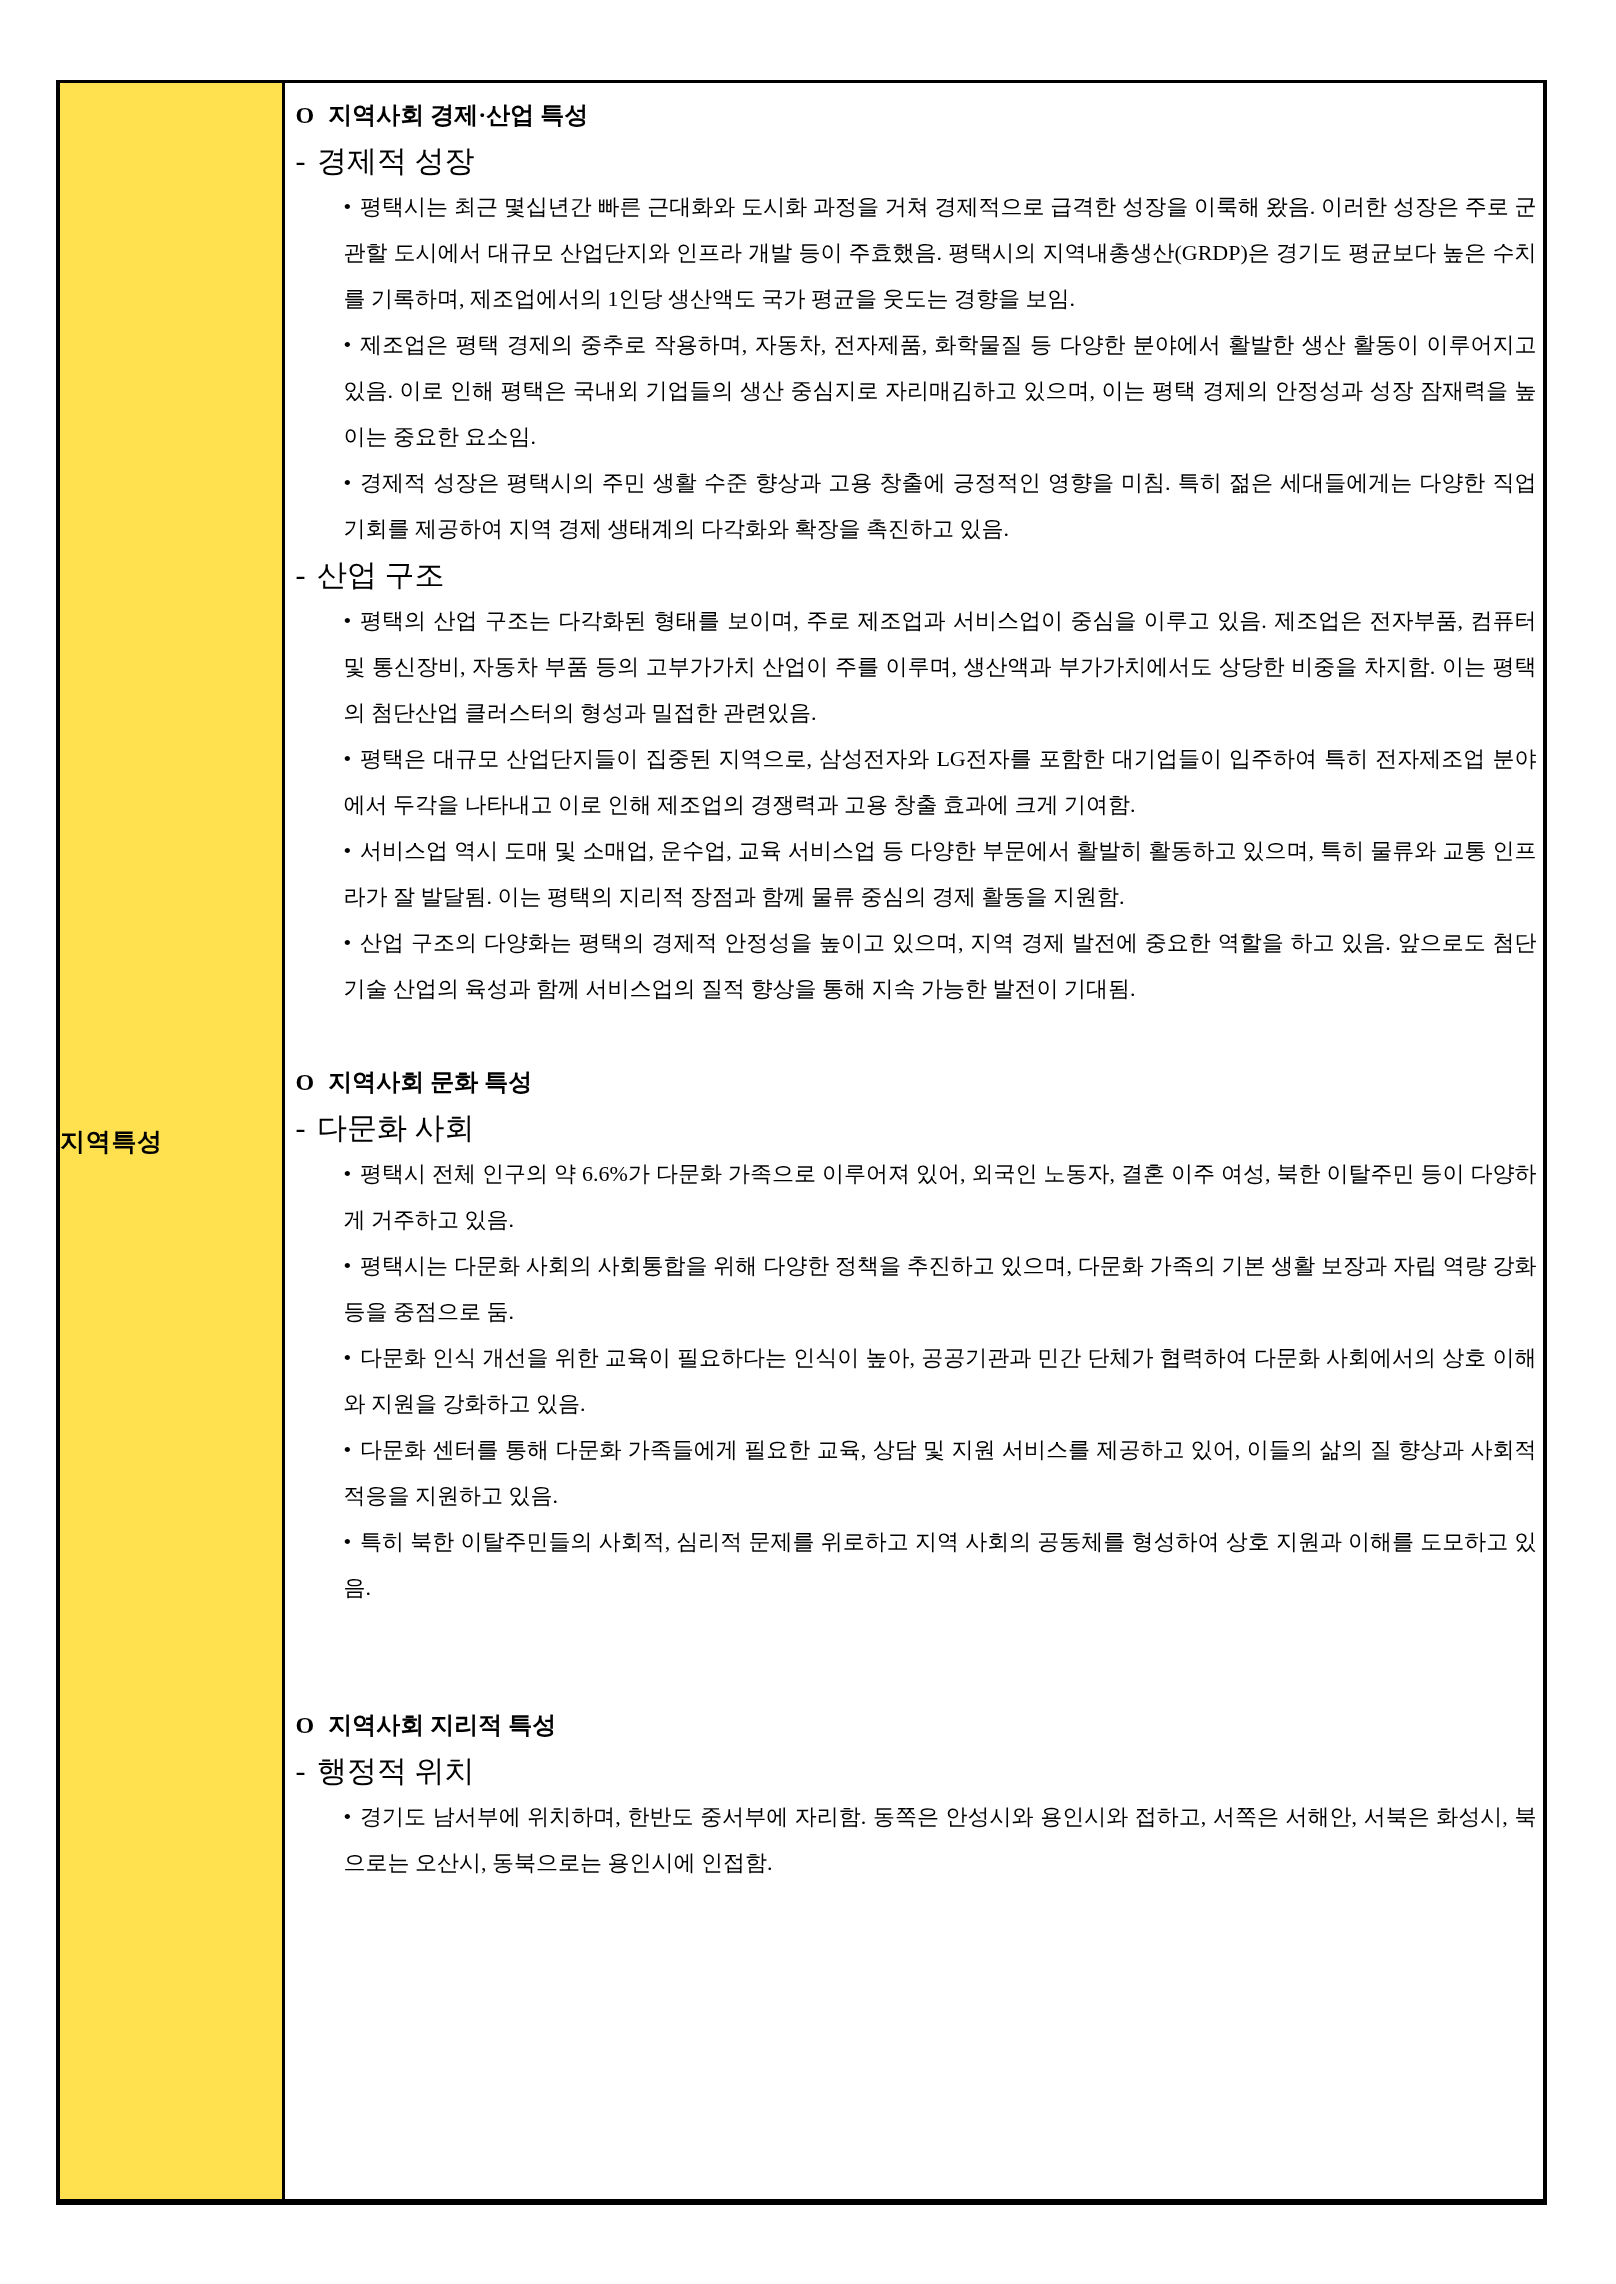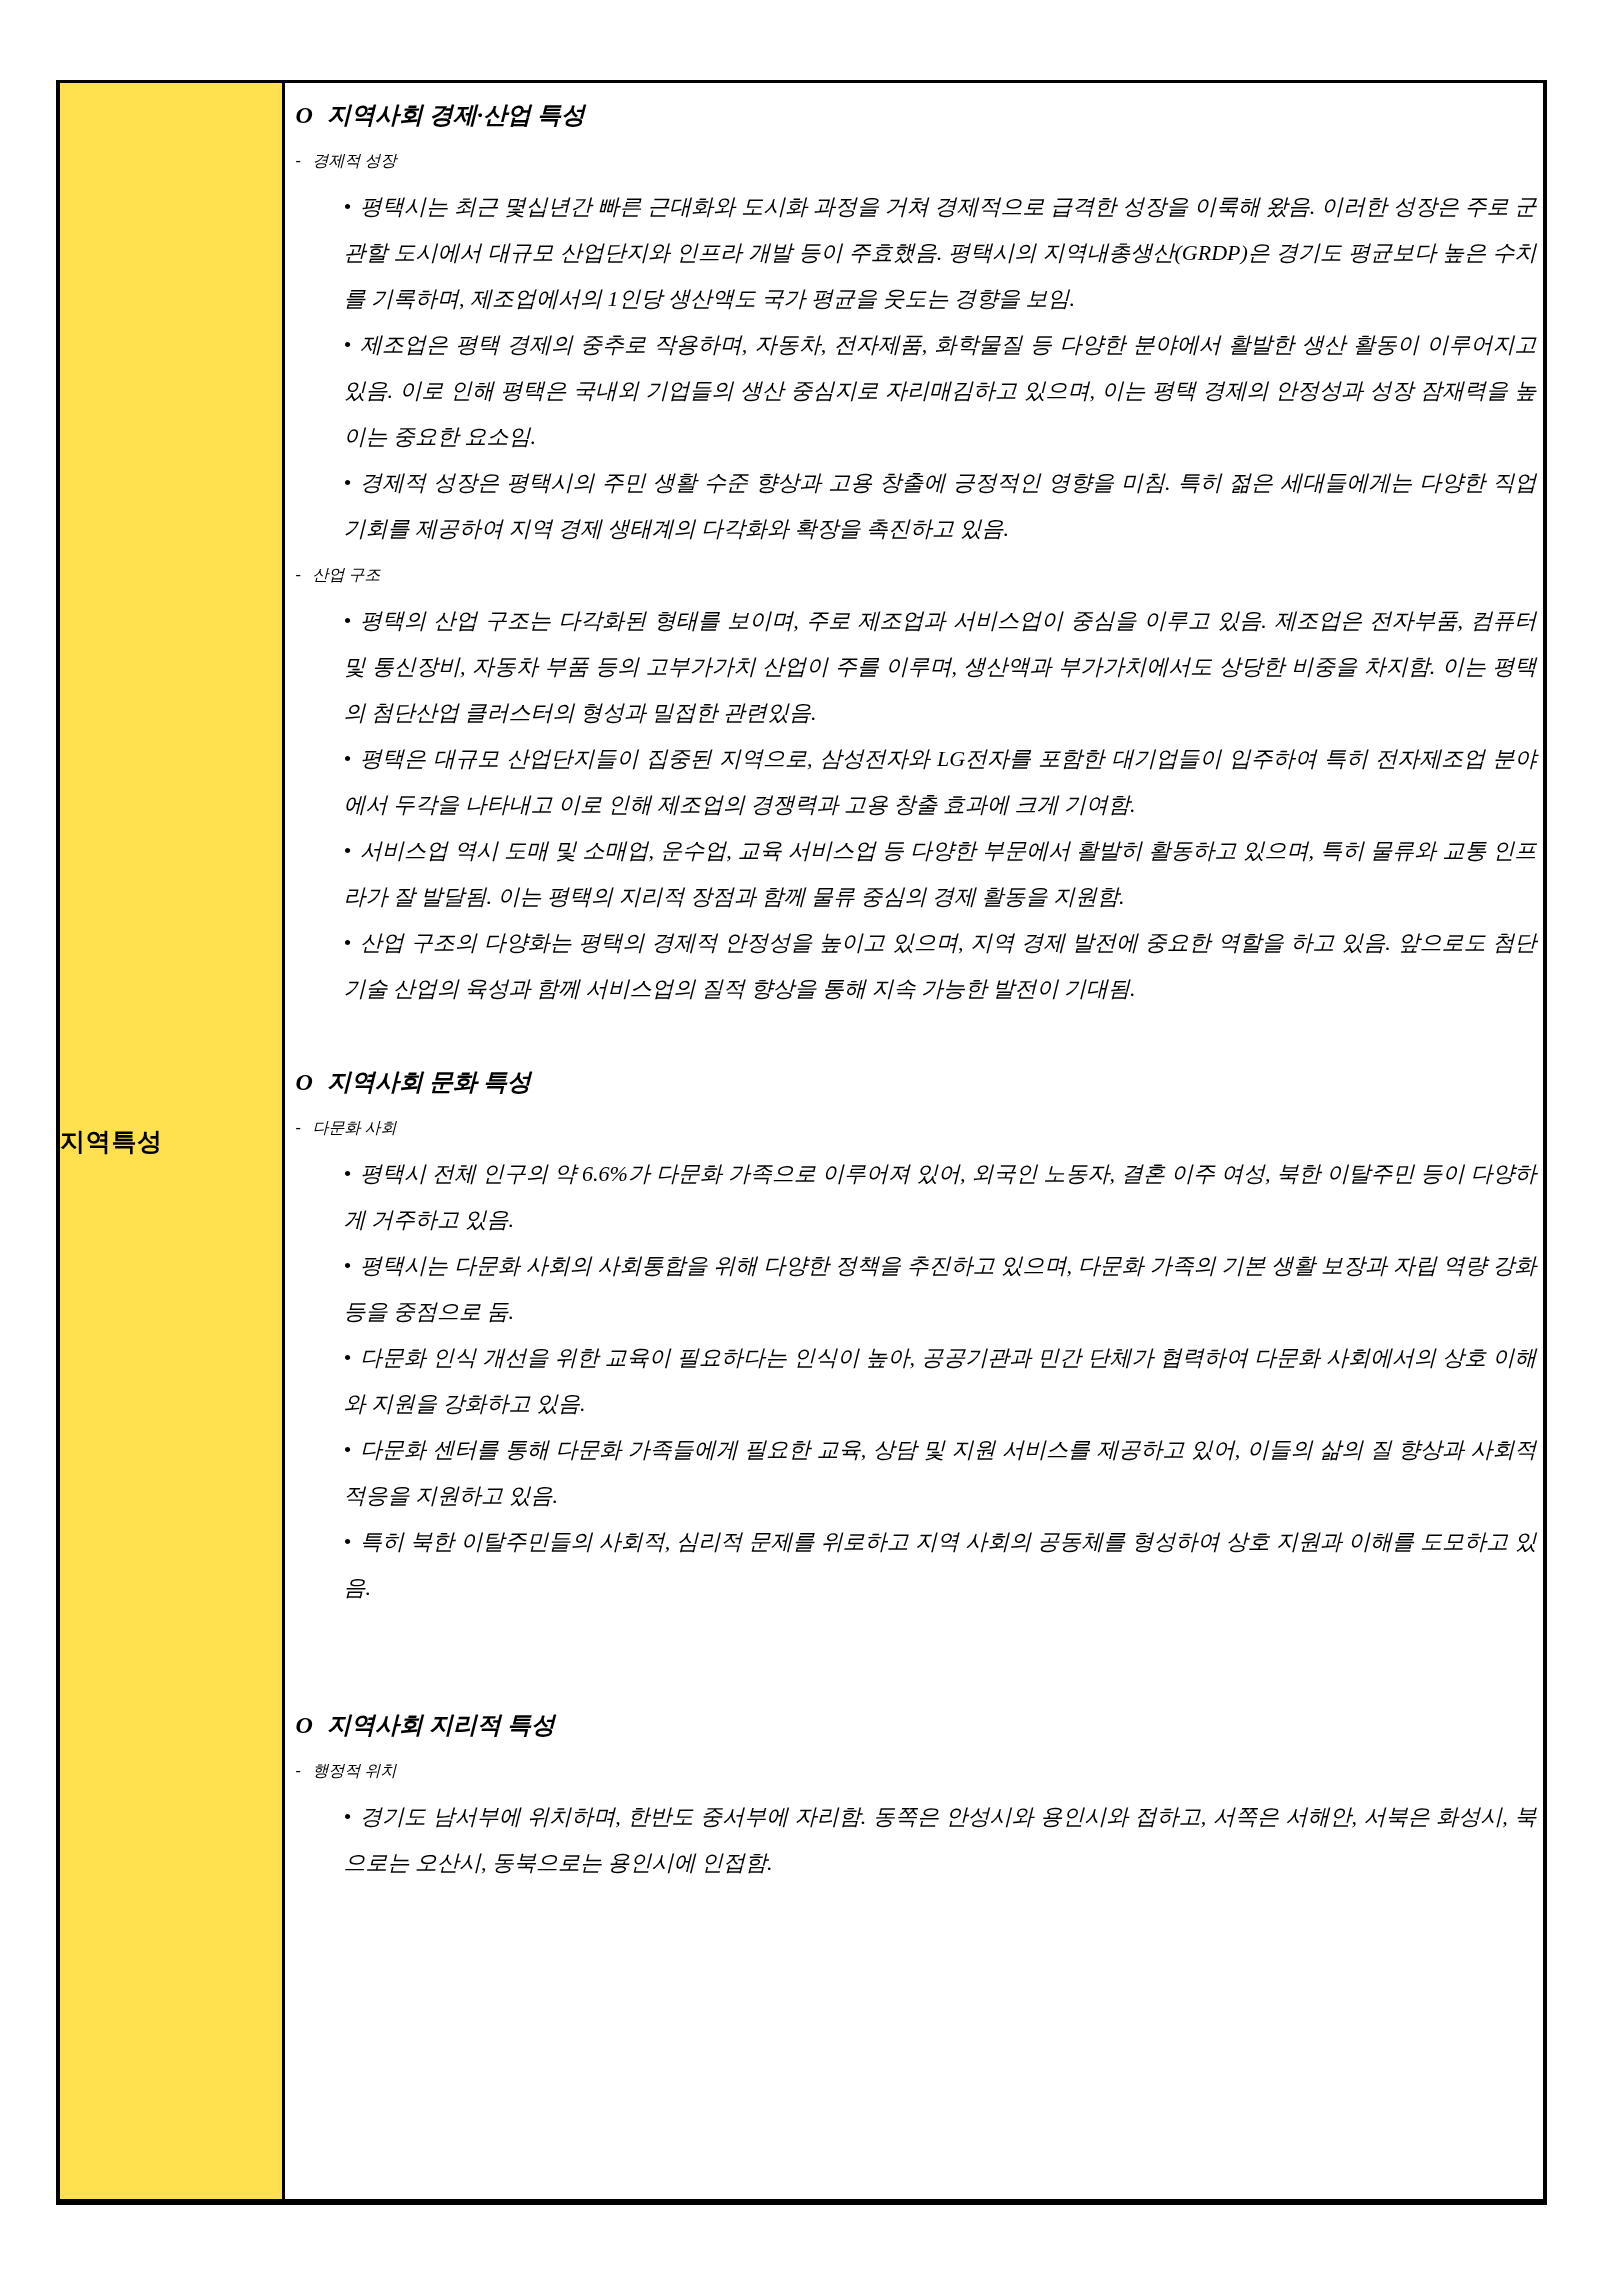--- a/index.html
+++ b/index.html
@@ -37,32 +37,32 @@
     font-size: 25px;
     letter-spacing: 0.7px;
   }
   .content-cell {
     flex: 1 1 auto;
     padding: 9px 6.5px 0 10.4px;
     overflow: hidden;
     font-size: 22px;
     line-height: 46px;
   }
-  .section { margin: 0; font-style: italic; }
+  .section { margin: 0; }
   .section.gap-1 { margin-top: 47px; }
   .section.gap-2 { margin-top: 91px; }
   .heading {
     font-weight: bold;
     font-size: 24px;
     line-height: 46px;
     white-space: nowrap;
   }
   .heading .marker { display: inline-block; margin-right: 14.3px; }
   .sublabel {
-    font-size: 16px;
+    font-size: 30px;
     line-height: 46px;
     white-space: nowrap;
   }
   .sublabel .dash { display: inline-block; margin-right: 11.7px; }
   .bullet {
     margin: 0 0 0 48px;
     text-align: justify;
     font-size: 22px;
     line-height: 46px;
   }

